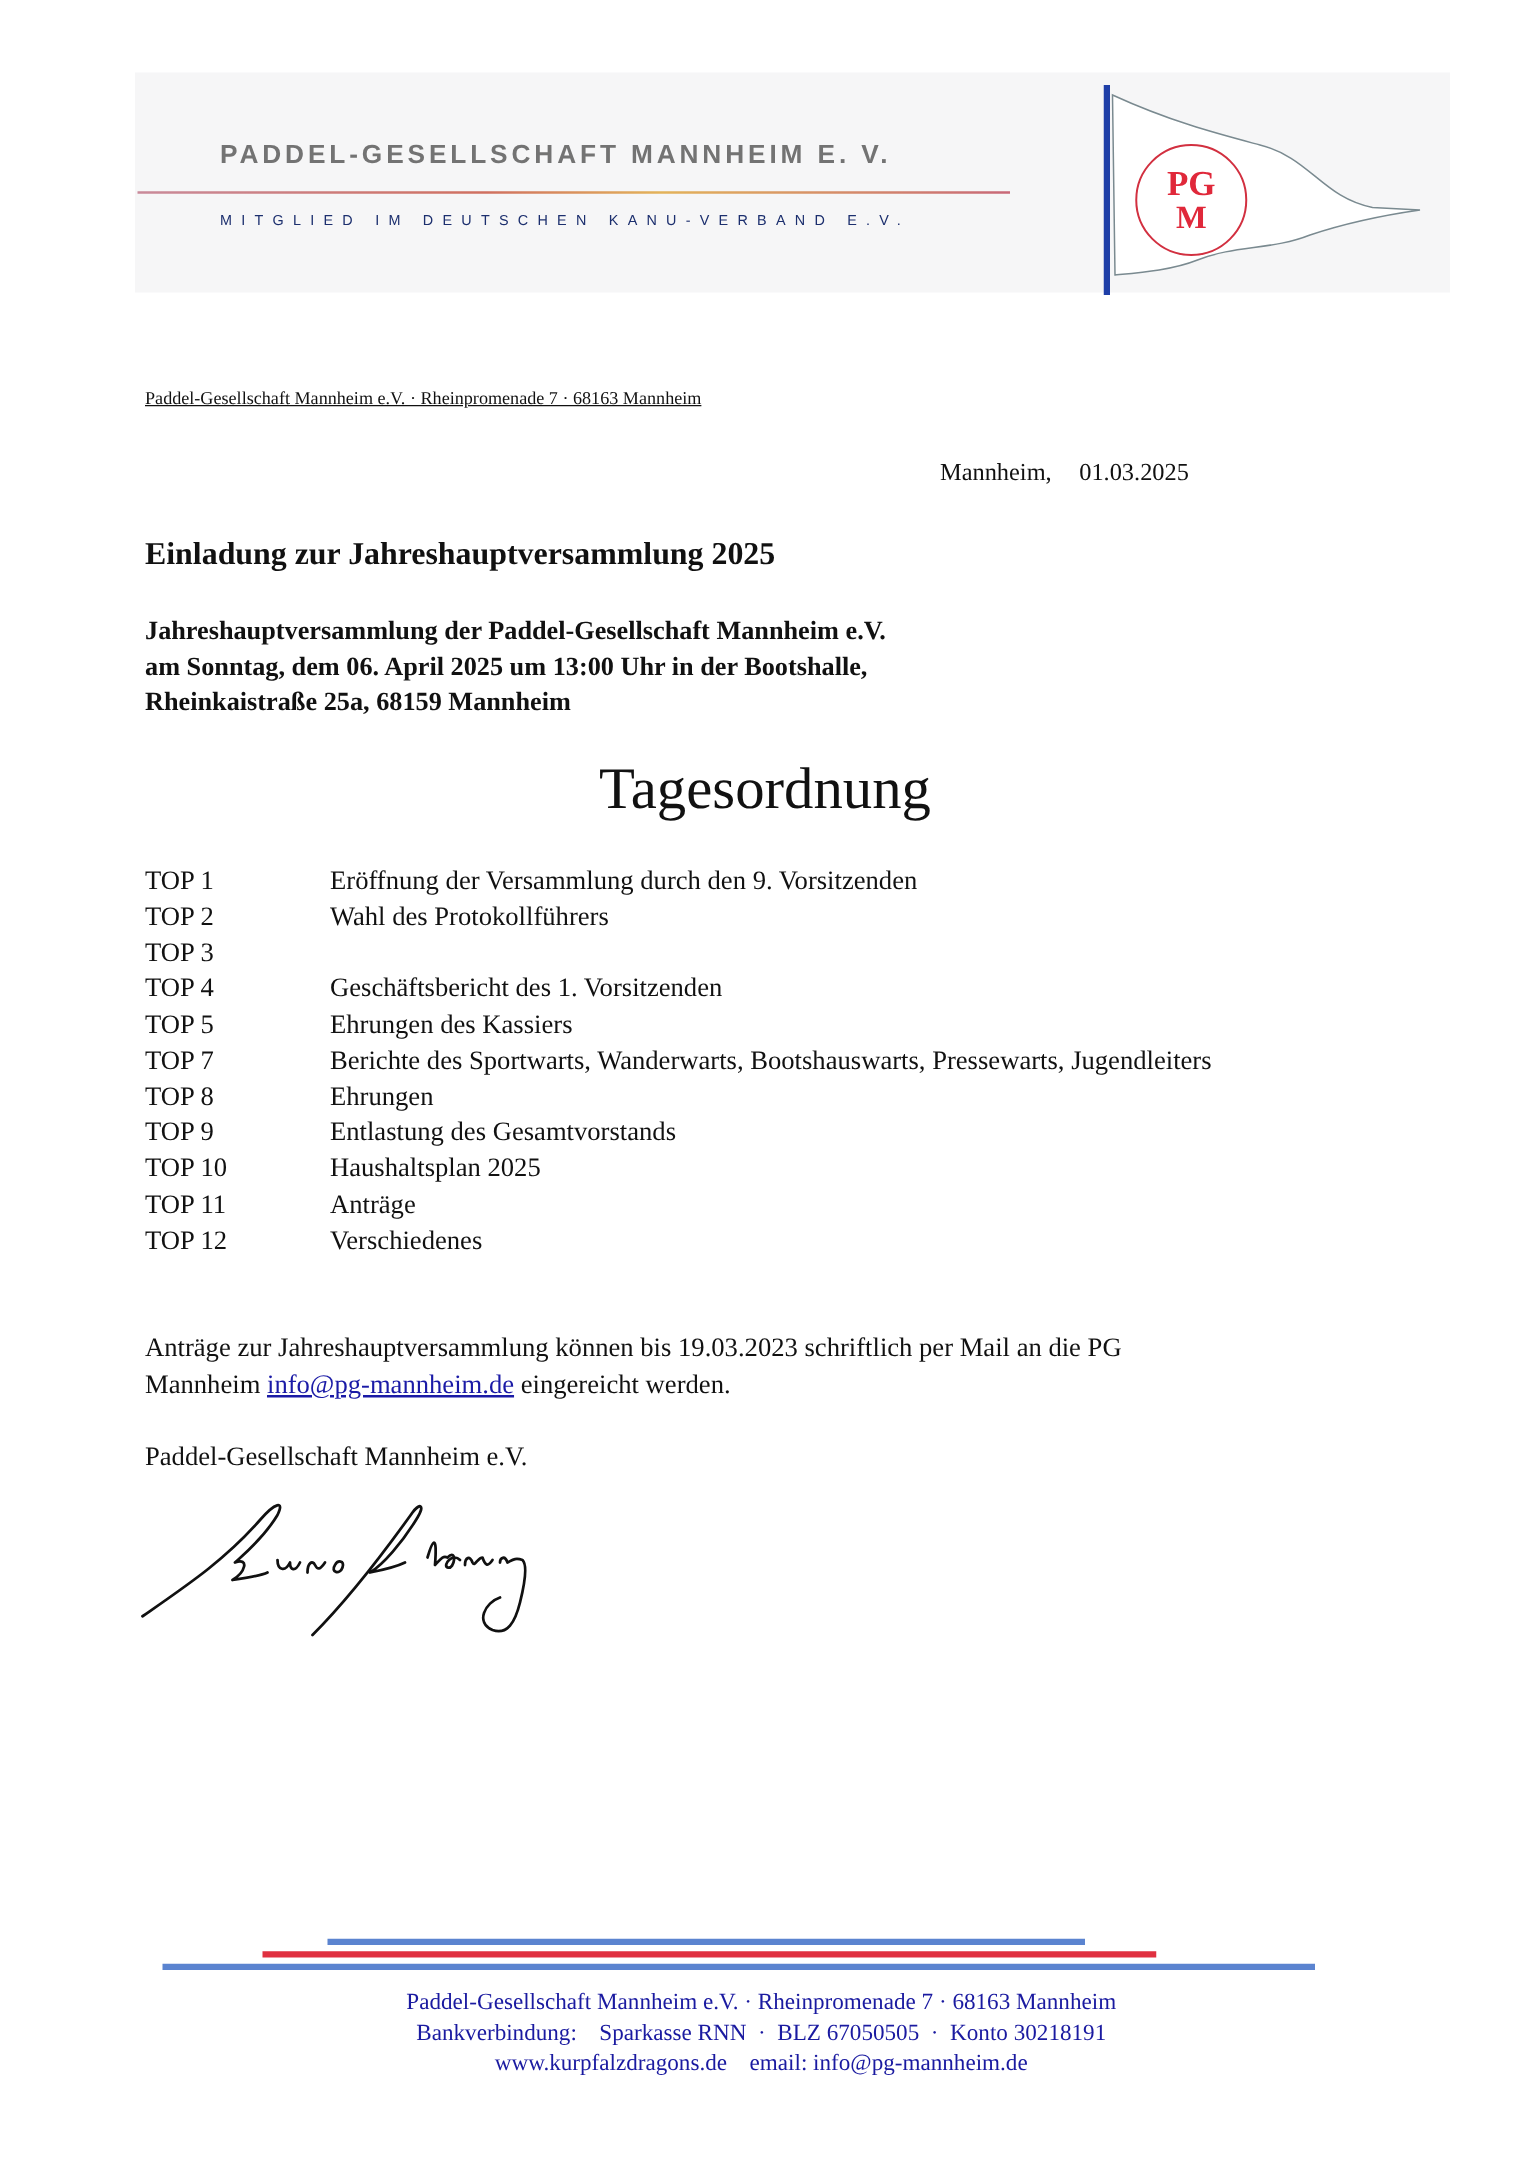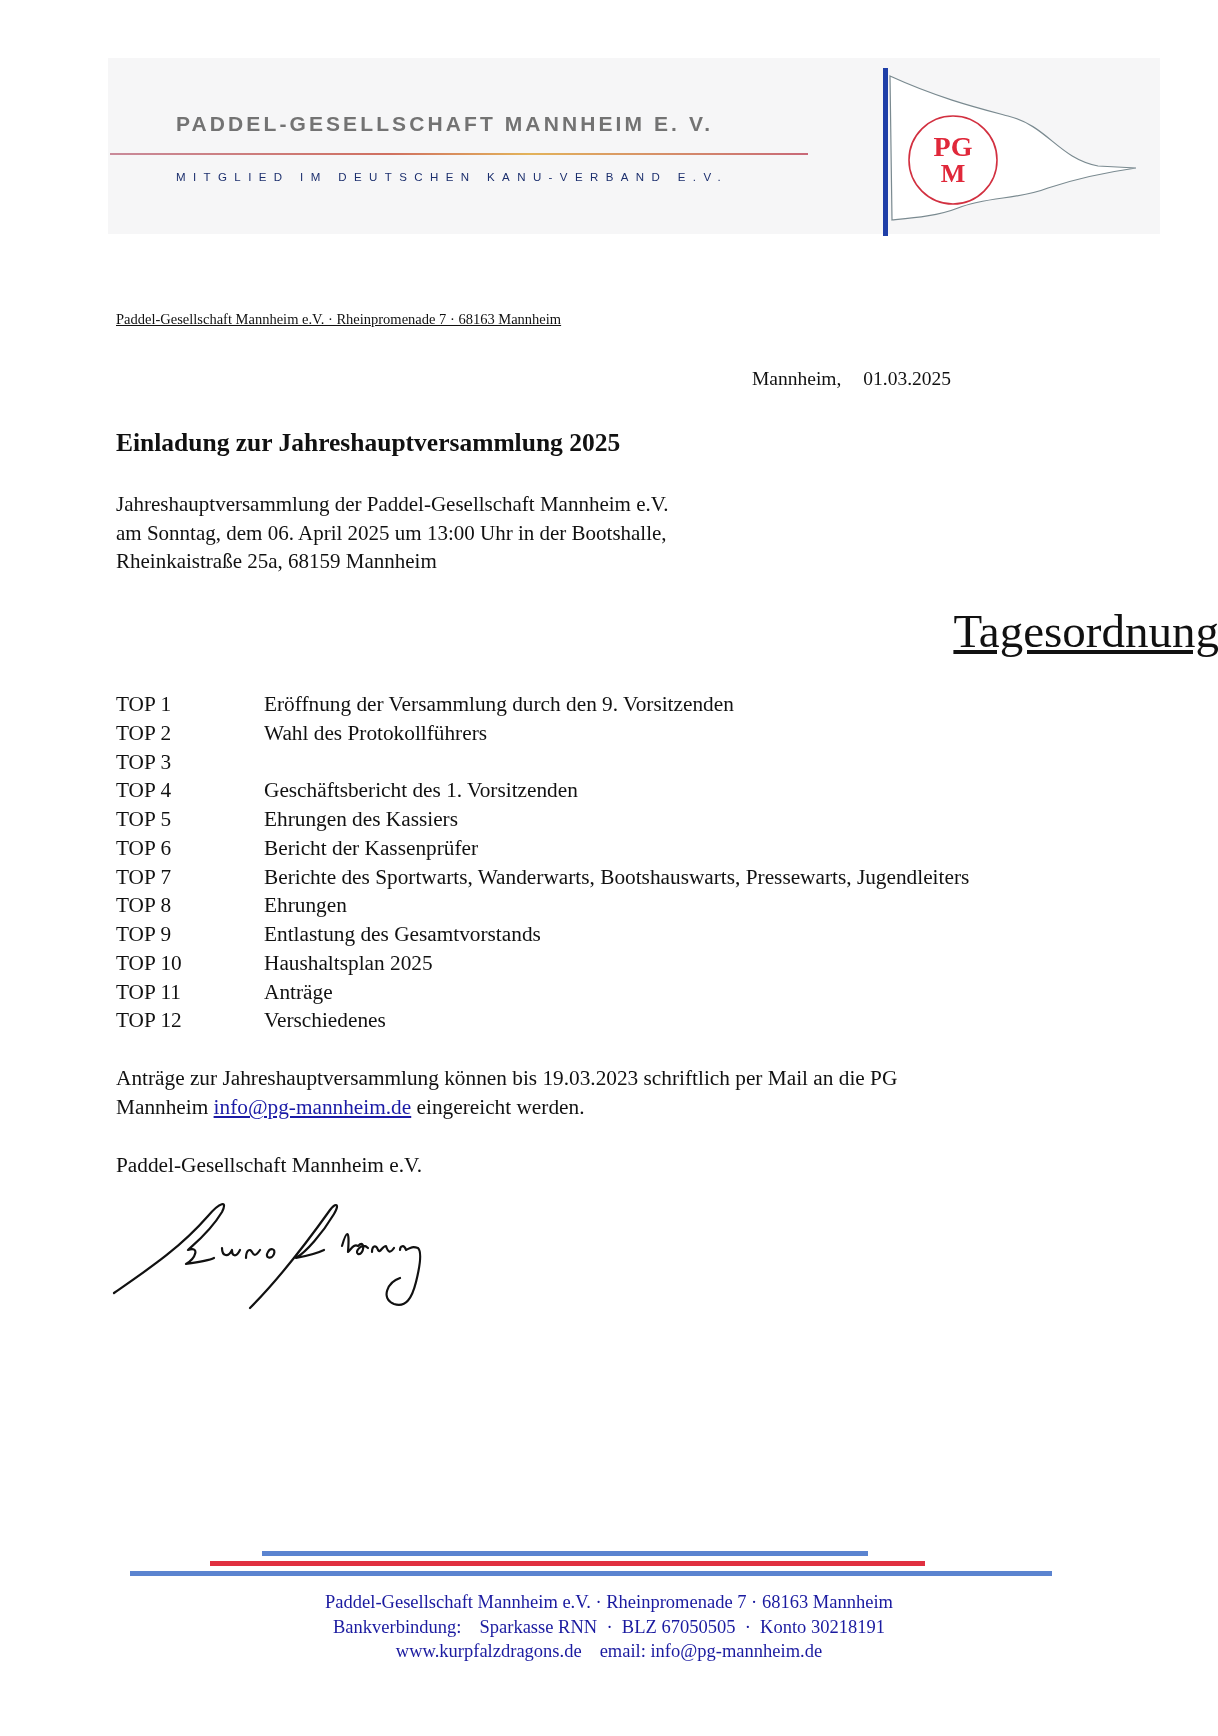--- a/index.html
+++ b/index.html
@@ -18,24 +18,24 @@
   .flag { left: 868px; top: 68px; width: 290px; height: 170px; }
 
   
   .sender { left: 116px; top: 311px; font-size: 14.5px; text-decoration: underline; white-space: nowrap; }
 
   .dateline { left: 752px; top: 368px; font-size: 19.5px; white-space: nowrap; }
   .dateline .gap { display: inline-block; width: 22px; }
 
   .title { left: 116px; top: 428px; font-size: 25.5px; font-weight: bold; white-space: nowrap; }
 
-  .details { left: 116px; top: 490px; font-size: 21px; font-weight: normal; line-height: 28.5px; }
+  .details { left: 116px; top: 490px; font-size: 21px; font-weight: bold; line-height: 28.5px; }
   .details div { white-space: nowrap; }
 
-  .agenda-title { left: 0; width: 1214px; top: 604px; text-align: right; font-size: 47px; text-decoration: underline; }
+  .agenda-title { left: 0; width: 1214px; top: 604px; text-align: center; font-size: 47px; }
   .agenda-title span { position: relative; left: 5px; }
 
   .agenda { left: 116px; top: 690px; font-size: 21.3px; line-height: 28.75px; }
   .agenda .row { display: flex; white-space: nowrap; align-items: flex-end; }
   .agenda .num { width: 148px; }
 
   .submission { left: 116px; top: 1064px; font-size: 21.3px; line-height: 29px; width: 960px; }
   .submission a { color: #1a1aa6; text-decoration: underline; }
 
   .closing { left: 116px; top: 1153px; font-size: 21.3px; white-space: nowrap; }
@@ -97,24 +97,20 @@
     </div>
   <div class="row">
       <span class="num">TOP 4</span>
       <span>Geschäftsbericht des 1. Vorsitzenden</span>
     </div>
   <div class="row">
       <span class="num">TOP 5</span>
       <span>Ehrungen des Kassiers</span>
     </div>
   <div class="row">
-      <span class="num">TOP 6</span>
-      <span>Bericht der Kassenprüfer</span>
-    </div>
-  <div class="row">
       <span class="num">TOP 7</span>
       <span>Berichte des Sportwarts, Wanderwarts, Bootshauswarts, Pressewarts, Jugendleiters</span>
     </div>
   <div class="row">
       <span class="num">TOP 8</span>
       <span>Ehrungen</span>
     </div>
   <div class="row">
       <span class="num">TOP 9</span>
       <span>Entlastung des Gesamtvorstands</span>

